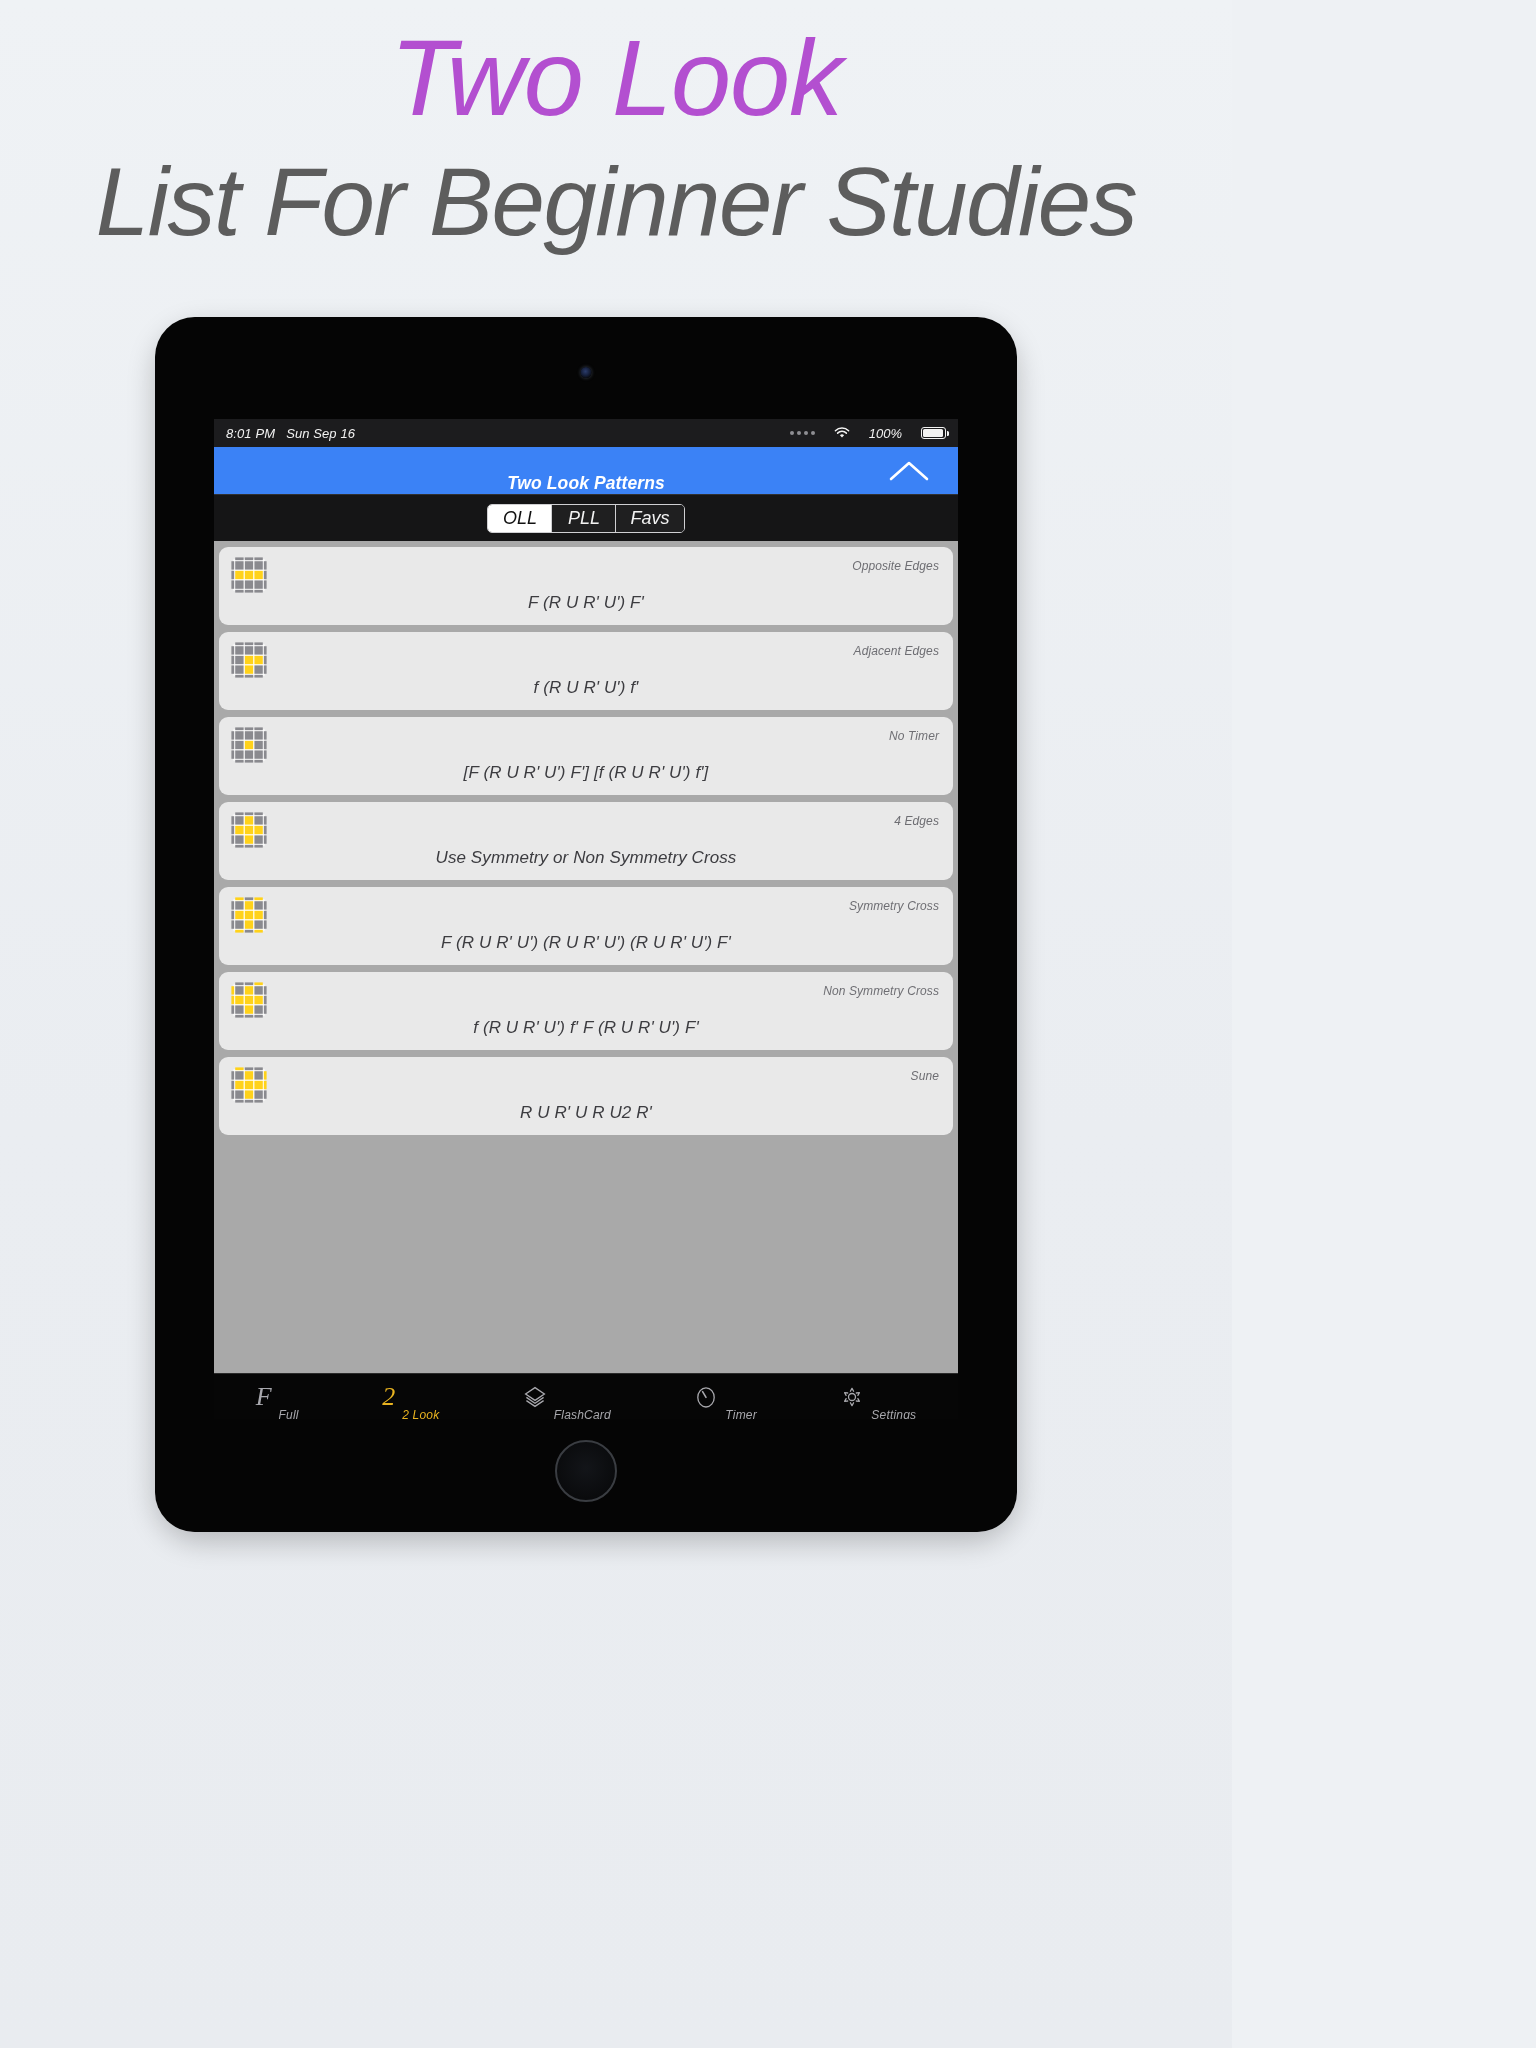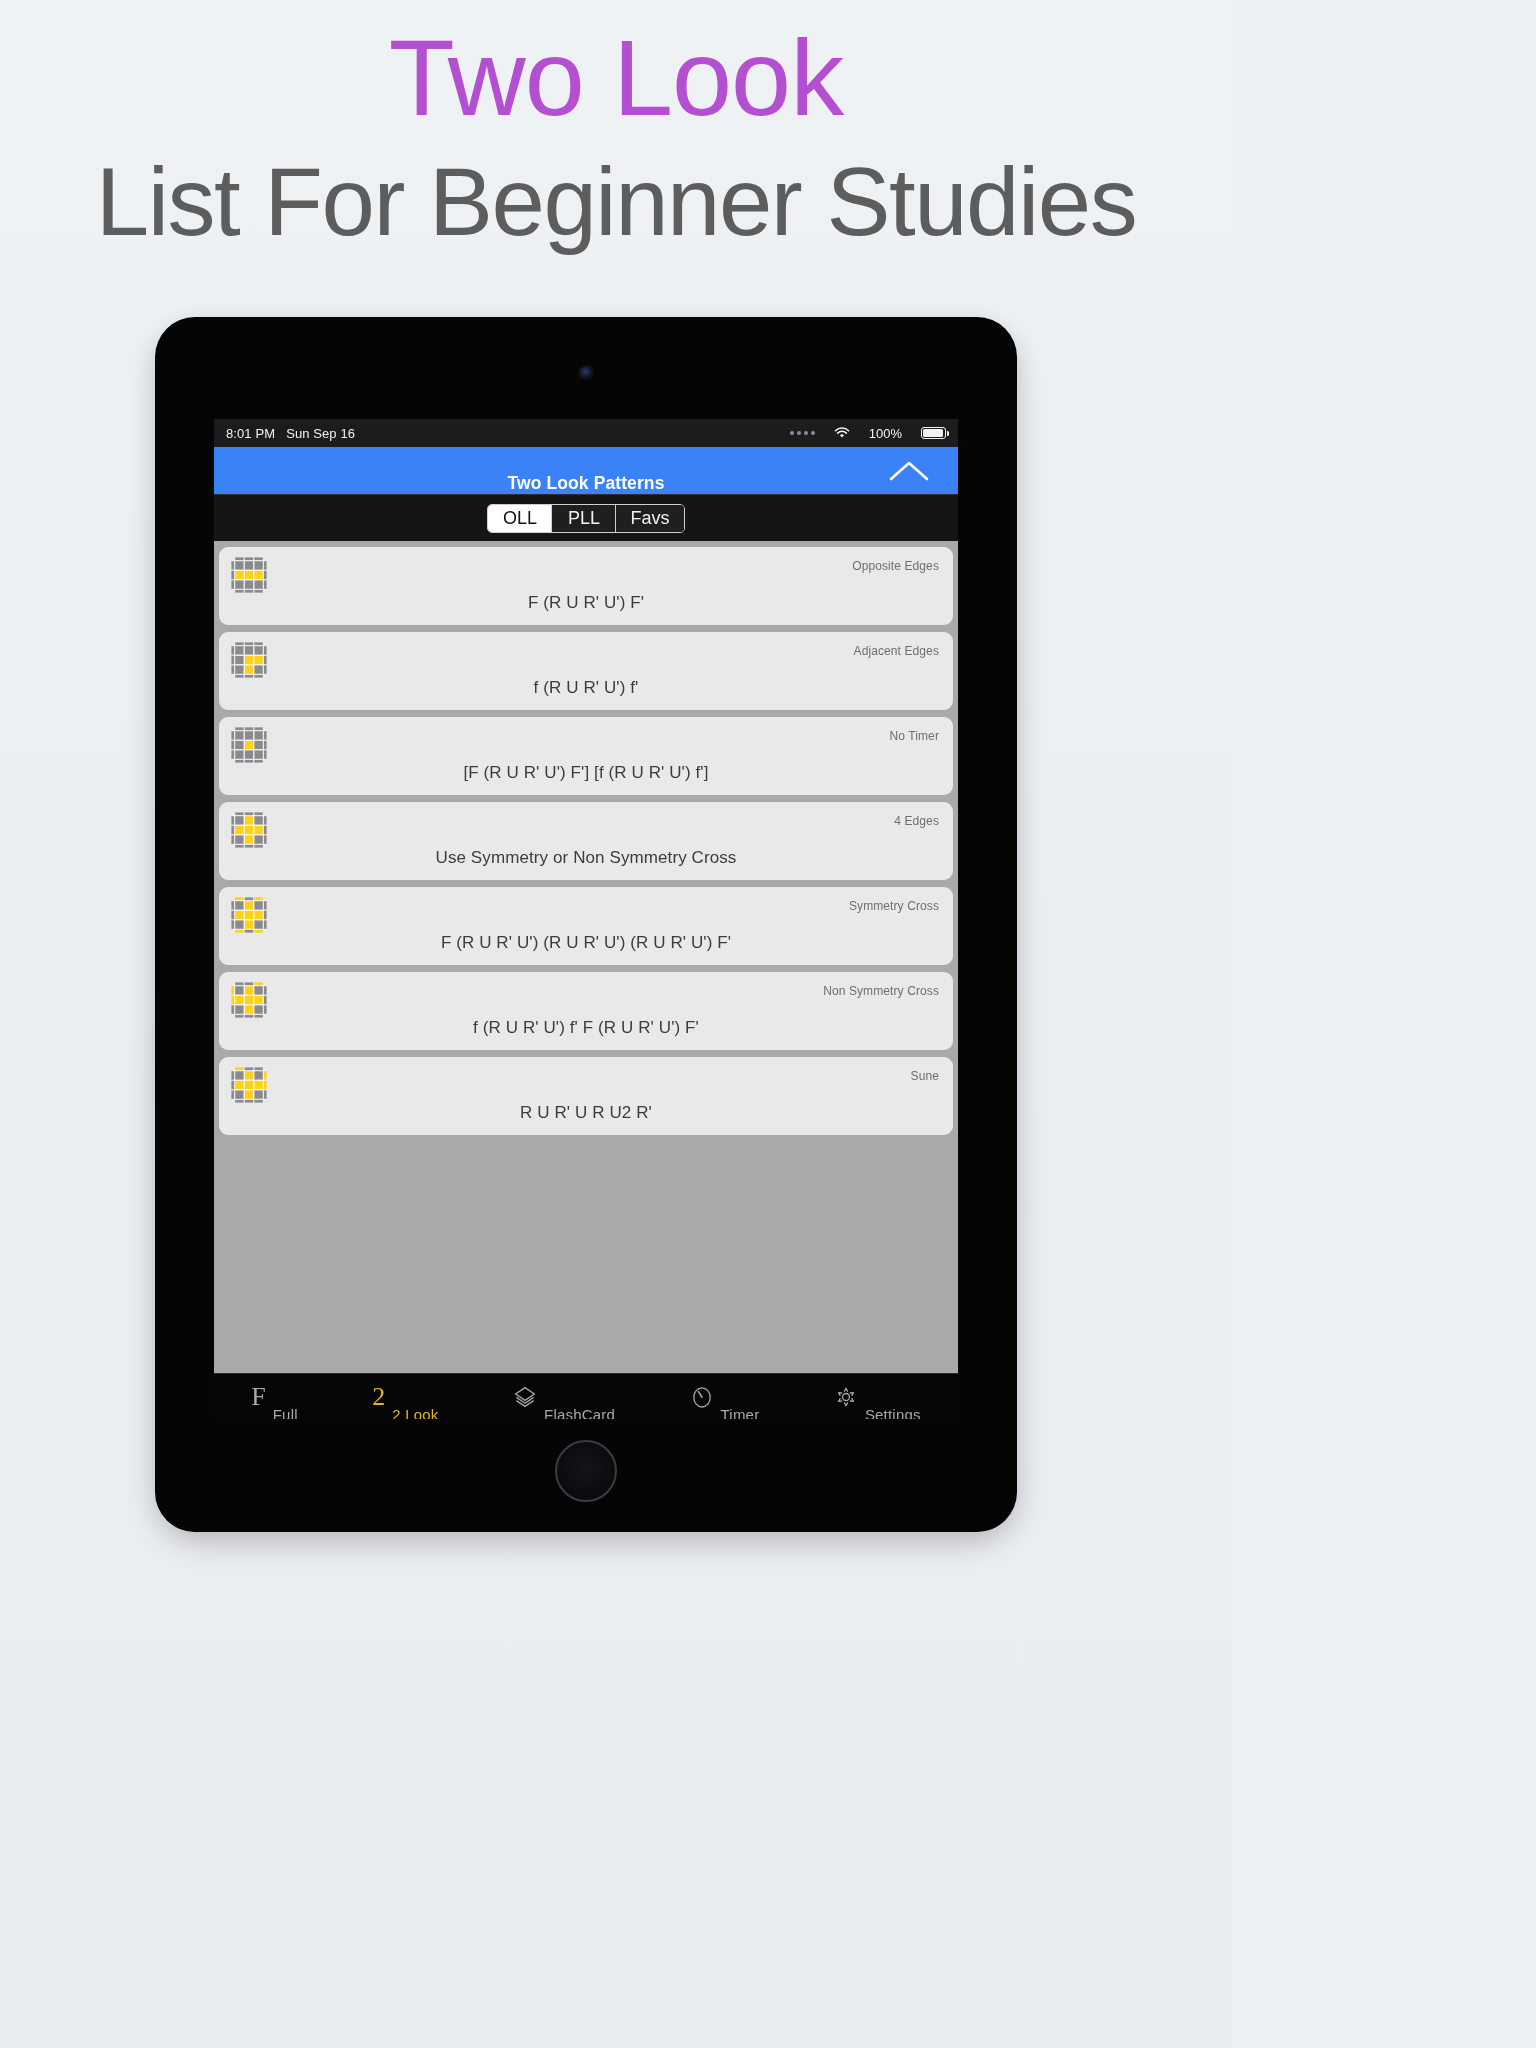--- a/index.html
+++ b/index.html
@@ -6,20 +6,21 @@
   html, body {
     width: 1536px; height: 2048px;
     background: #eef1f4;
     font-family: "Liberation Sans", sans-serif;
     overflow: hidden;
   }
   .page {
     position: relative;
     width: 1232px; height: 2048px;
     background: linear-gradient(180deg,#eff2f5 0%, #eaedf1 55%, #e9ecf0 100%);
+    font-style: italic;
   }
 
   
   .headline { width: 100%; text-align: center; padding-top: 18px; }
   .headline h1 {
     font-size: 108px; font-weight: 400; line-height: 1.12;
     color: #b34fd0; letter-spacing: -1px;
   }
   .headline h2 {
     font-size: 96px; font-weight: 400; line-height: 1.18;
@@ -144,21 +145,21 @@
     text-align: center; font-size: 17px; color: #3c3c40; letter-spacing: .1px;
   }
 
   
   .tabbar {
     height: 46px; background: #060606; flex: none;
     display: flex; align-items: center; justify-content: space-around;
     border-top: 1px solid #2a2a2a;
   }
   .tab { display: flex; align-items: center; gap: 7px; }
-  .tab-label { font-size: 15px; color: #a8a8ad; letter-spacing: .2px; margin-top: 36px; }
+  .tab-label { font-size: 12px; color: #a8a8ad; letter-spacing: .2px; margin-top: 36px; }
   .tab.active .tab-label { color: #e8b320; }
   .tab-icon { width: 24px; height: 24px; display: block; }
   .tab-icon-text {
     font-size: 26px; line-height: 1; color: #a8a8ad;
     font-family: "Liberation Serif", serif; font-weight: 400;
   }
   .tab.active .tab-icon-text { color: #e8b320; }
 </style>
 </head>
 <body>

